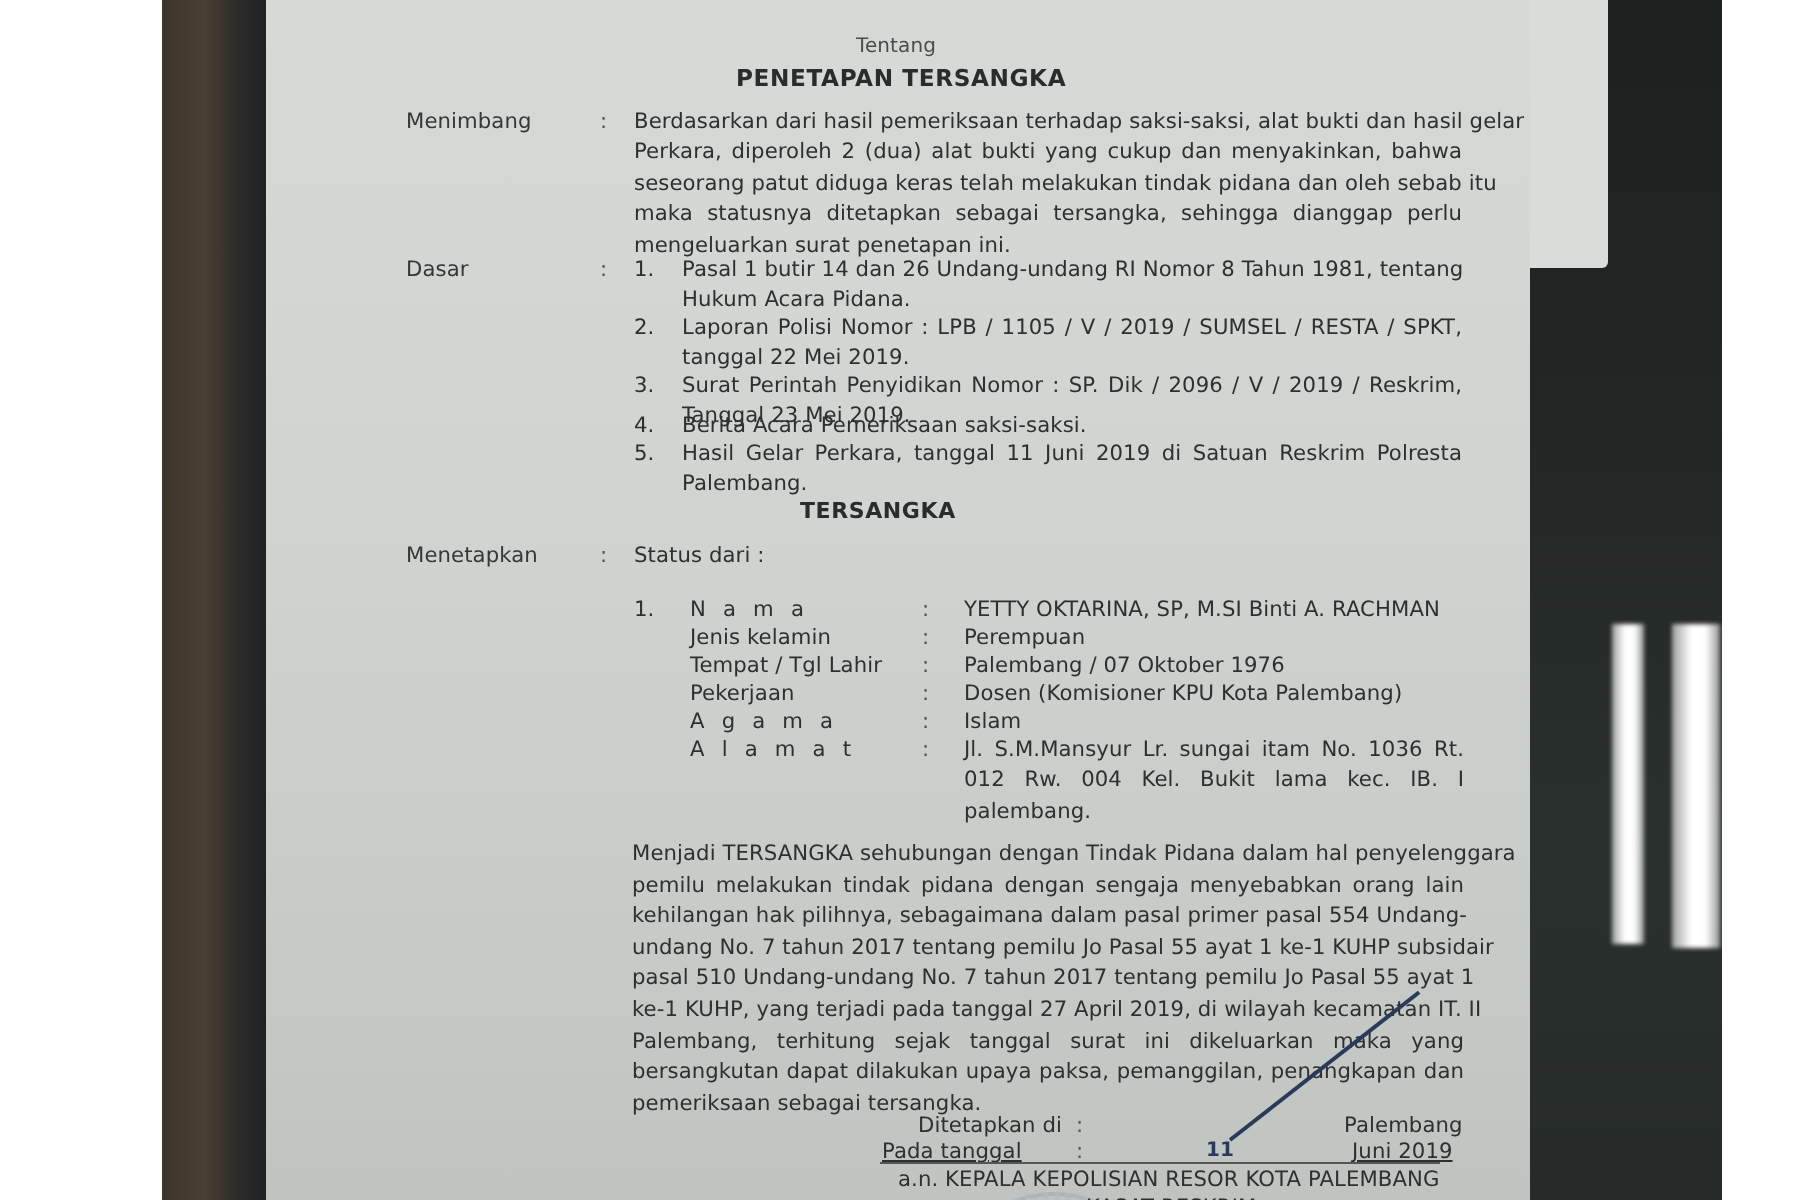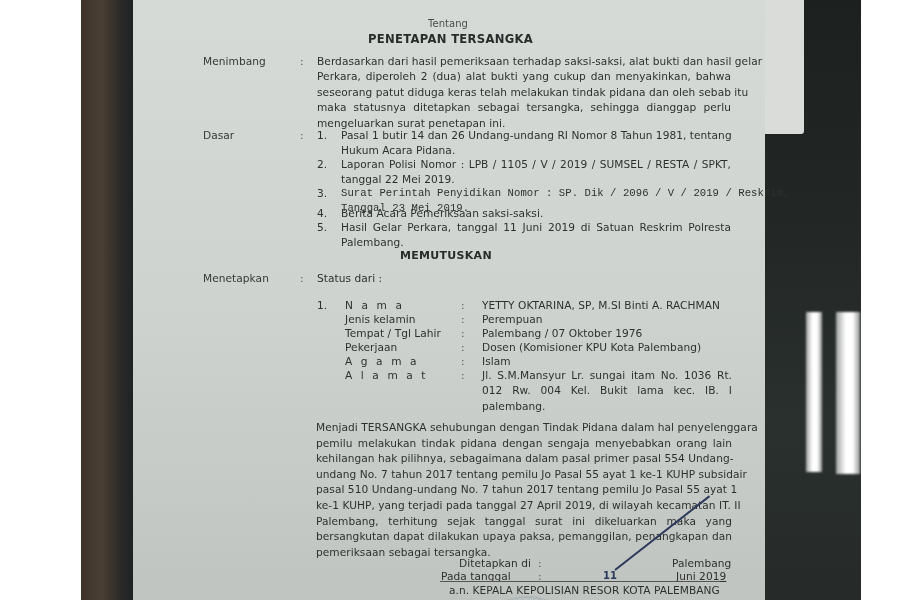--- a/index.html
+++ b/index.html
@@ -88,35 +88,35 @@
     <span class="ln last">Hukum Acara Pidana.</span>
   </div>
 
   <div class="abs" style="left:317px;top:133px;">2.</div>
   <div class="para" style="left:341px;top:133px;width:390px;">
     <span class="ln">Laporan Polisi Nomor : LPB / 1105 / V / 2019 / SUMSEL / RESTA / SPKT,</span>
     <span class="ln last">tanggal 22 Mei 2019.</span>
   </div>
 
   <div class="abs" style="left:317px;top:162px;">3.</div>
-  <div class="para" style="left:341px;top:162px;width:390px;font-family:Liberation Mono, monospace;">
+  <div class="para" style="left:341px;top:162px;width:390px;">
     <span class="ln">Surat Perintah Penyidikan Nomor : SP. Dik / 2096  / V / 2019 / Reskrim,</span>
     <span class="ln last">Tanggal  23 Mei 2019.</span>
   </div>
 
   <div class="abs" style="left:317px;top:182px;">4.</div>
   <div class="abs" style="left:341px;top:182px;">Berita Acara Pemeriksaan saksi-saksi.</div>
 
   <div class="abs" style="left:317px;top:196px;">5.</div>
   <div class="para" style="left:341px;top:196px;width:390px;">
     <span class="ln">Hasil Gelar Perkara, tanggal 11 Juni 2019 di Satuan Reskrim Polresta</span>
     <span class="ln last">Palembang.</span>
   </div>
 
-  <div class="abs section-title" style="left:400px;top:224px;">MEMUTUSKAN</div>
+  <div class="abs section-title" style="left:400px;top:224px;">TERSANGKA</div>
   <div class="abs label" style="left:203px;top:247px;">Menetapkan</div>
   <div class="abs colon" style="left:300px;top:247px;">:</div>
   <div class="abs" style="left:317px;top:247px;">Status dari :</div>
 
   <div class="abs" style="left:317px;top:274px;">1.</div>
 
   <div class="abs spaced" style="left:345px;top:274px;">N a m a</div>
   <div class="abs colon" style="left:461px;top:274px;">:</div>
   <div class="abs" style="left:482px;top:274px;">YETTY OKTARINA, SP, M.SI Binti A. RACHMAN</div>
 

